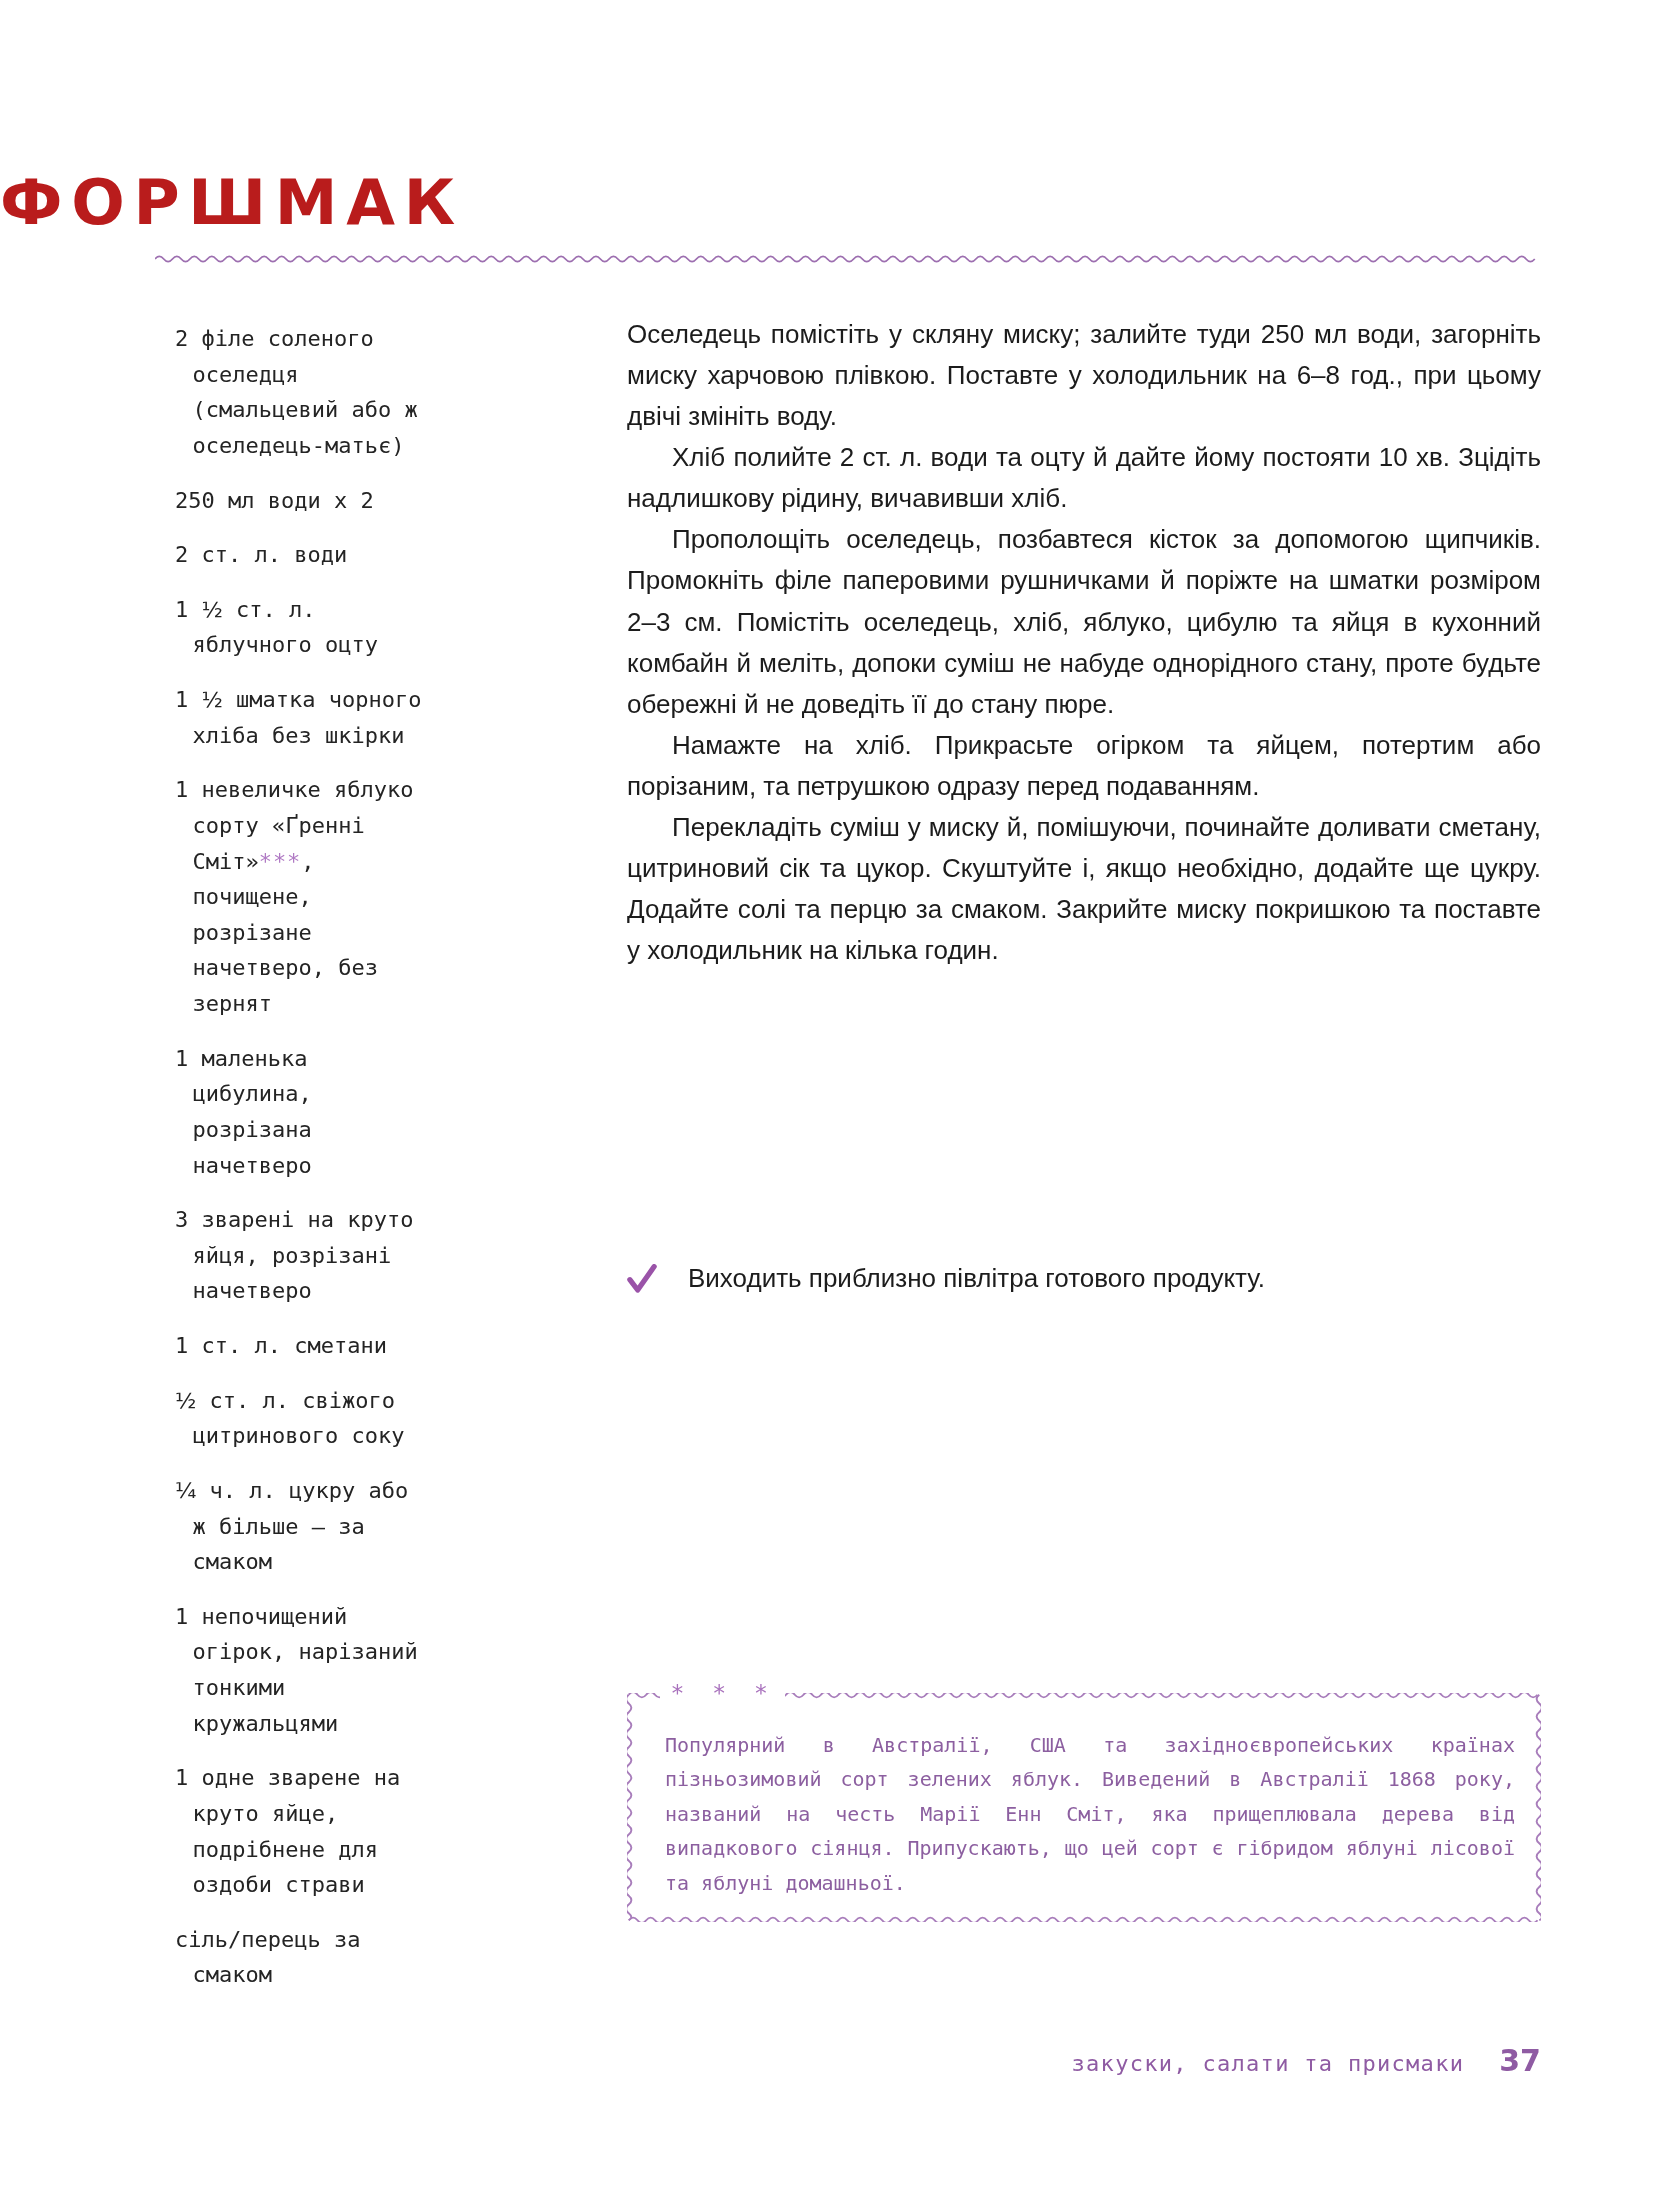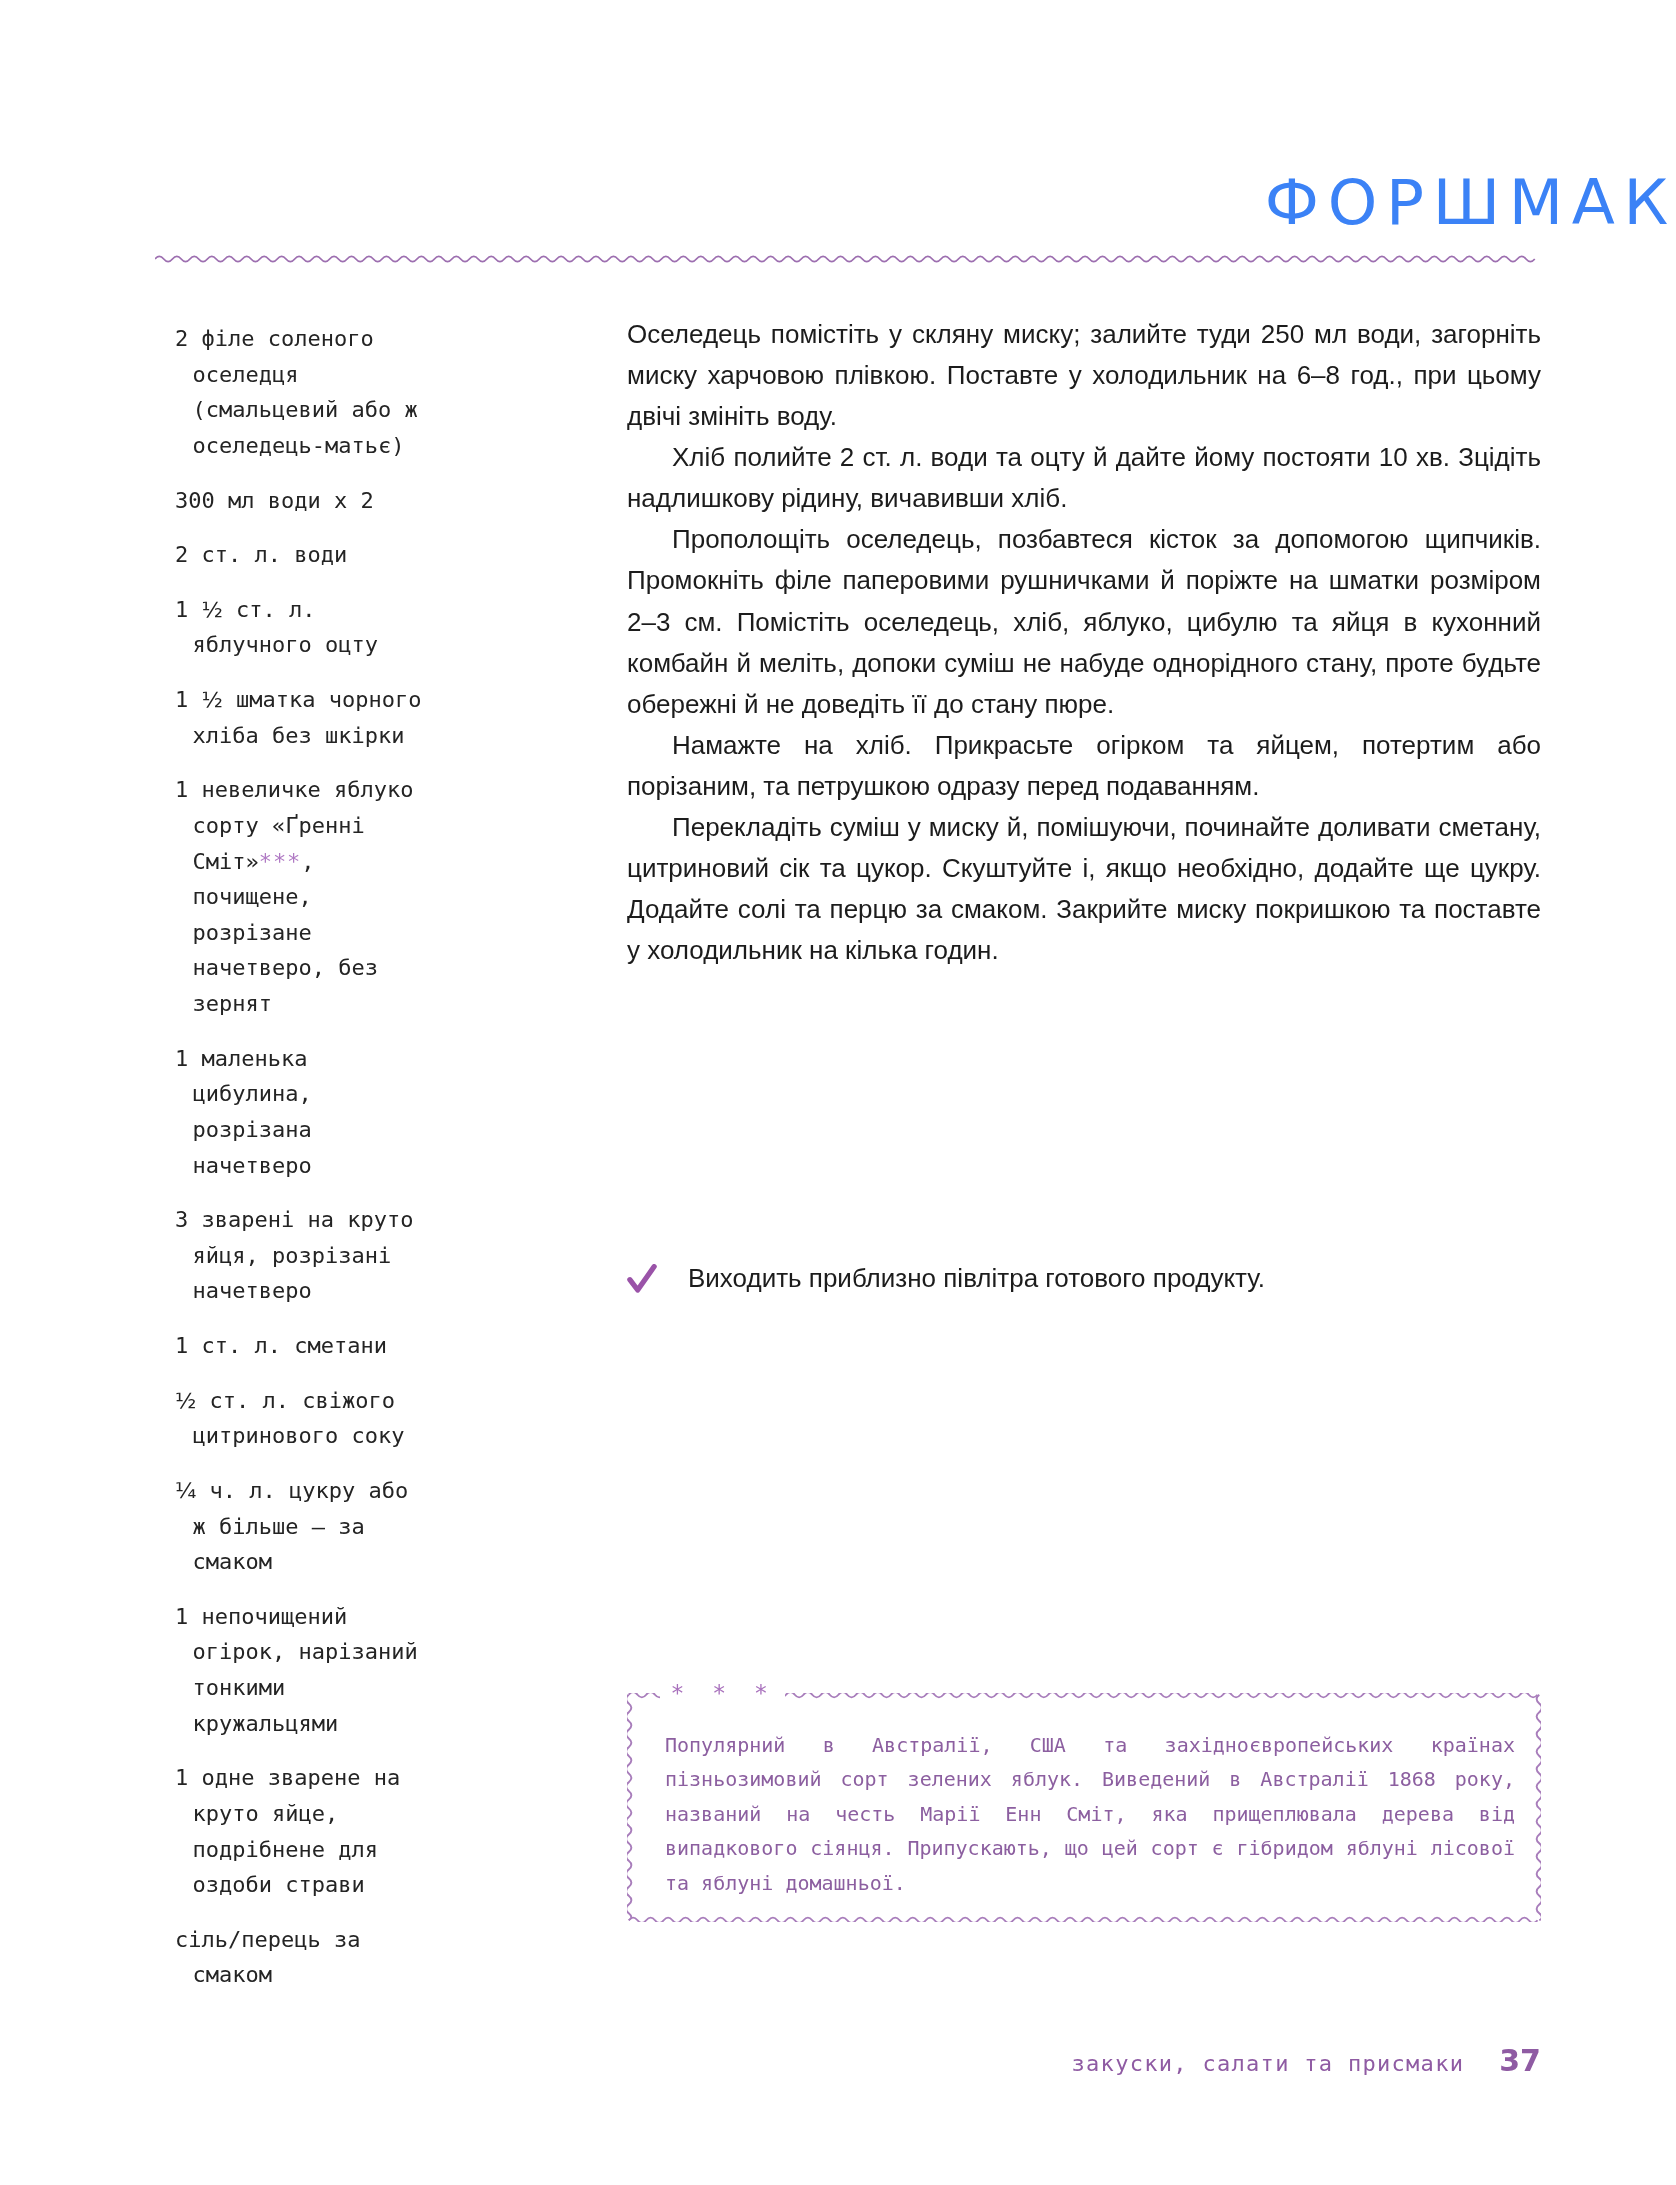--- a/index.html
+++ b/index.html
@@ -16,25 +16,25 @@
     overflow: hidden;
     box-sizing: border-box;
   }
 
   
   .title {
     position: absolute;
     left: 0;
     right: 0;
     top: 129px;
-    text-align: right;
-    color: #3b82f6;
+    text-align: left;
+    color: #b91c1c;
     font-family: "DejaVu Sans", sans-serif;
     font-size: 63px;
-    font-weight: 400;
+    font-weight: 700;
     letter-spacing: 8.7px;
     line-height: 1;
   }
 
   
   .wave-rule {
     position: absolute;
     left: 155px;
     width: 1385px;
     top: 252px;
@@ -179,21 +179,21 @@
   <h1 class="title">ФОРШМАК</h1>
 
   <div class="wave-rule">
     <svg viewBox="0 0 1586 16" preserveAspectRatio="none" xmlns="http://www.w3.org/2000/svg">
       <path d="M0 8 q 5 -6 10 0 t 10 0 t 10 0 t 10 0 t 10 0 t 10 0 t 10 0 t 10 0 t 10 0 t 10 0 t 10 0 t 10 0 t 10 0 t 10 0 t 10 0 t 10 0 t 10 0 t 10 0 t 10 0 t 10 0 t 10 0 t 10 0 t 10 0 t 10 0 t 10 0 t 10 0 t 10 0 t 10 0 t 10 0 t 10 0 t 10 0 t 10 0 t 10 0 t 10 0 t 10 0 t 10 0 t 10 0 t 10 0 t 10 0 t 10 0 t 10 0 t 10 0 t 10 0 t 10 0 t 10 0 t 10 0 t 10 0 t 10 0 t 10 0 t 10 0 t 10 0 t 10 0 t 10 0 t 10 0 t 10 0 t 10 0 t 10 0 t 10 0 t 10 0 t 10 0 t 10 0 t 10 0 t 10 0 t 10 0 t 10 0 t 10 0 t 10 0 t 10 0 t 10 0 t 10 0 t 10 0 t 10 0 t 10 0 t 10 0 t 10 0 t 10 0 t 10 0 t 10 0 t 10 0 t 10 0 t 10 0 t 10 0 t 10 0 t 10 0 t 10 0 t 10 0 t 10 0 t 10 0 t 10 0 t 10 0 t 10 0 t 10 0 t 10 0 t 10 0 t 10 0 t 10 0 t 10 0 t 10 0 t 10 0 t 10 0 t 10 0 t 10 0 t 10 0 t 10 0 t 10 0 t 10 0 t 10 0 t 10 0 t 10 0 t 10 0 t 10 0 t 10 0 t 10 0 t 10 0 t 10 0 t 10 0 t 10 0 t 10 0 t 10 0 t 10 0 t 10 0 t 10 0 t 10 0 t 10 0 t 10 0 t 10 0 t 10 0 t 10 0 t 10 0 t 10 0 t 10 0 t 10 0 t 10 0 t 10 0 t 10 0 t 10 0 t 10 0 t 10 0 t 10 0 t 10 0 t 10 0 t 10 0 t 10 0 t 10 0 t 10 0 t 10 0 t 10 0 t 10 0 t 10 0 t 10 0 t 10 0 t 10 0 t 10 0 t 10 0 t 10 0 t 10 0 t 10 0 t 10 0" fill="none" stroke="#9d6fb0" stroke-width="2"></path>
     </svg>
   </div>
 
   <div class="ingredients">
     <div class="ing-item">2 філе соленого оселедця (смальцевий або ж оселедець-матьє)</div>
-    <div class="ing-item">300 мл води х 2</div>
+    <div class="ing-item">250 мл води х 2</div>
     <div class="ing-item">2 ст. л. води</div>
     <div class="ing-item">1 <span class="frac">½</span> ст. л. яблучного оцту</div>
     <div class="ing-item">1 <span class="frac">½</span> шматка чорного хліба без шкірки</div>
     <div class="ing-item">1 невеличке яблуко сорту «Ґренні Сміт»<span class="ast">***</span>, почищене, розрізане начетверо, без зернят</div>
     <div class="ing-item">1 маленька цибулина, розрізана начетверо</div>
     <div class="ing-item">3 зварені на круто яйця, розрізані начетверо</div>
     <div class="ing-item">1 ст. л. сметани</div>
     <div class="ing-item"><span class="frac">½</span> ст. л. свіжого цитринового соку</div>
     <div class="ing-item"><span class="frac">¼</span> ч. л. цукру або ж більше – за смаком</div>
     <div class="ing-item">1 непочищений огірок, нарізаний тонкими кружальцями</div>

